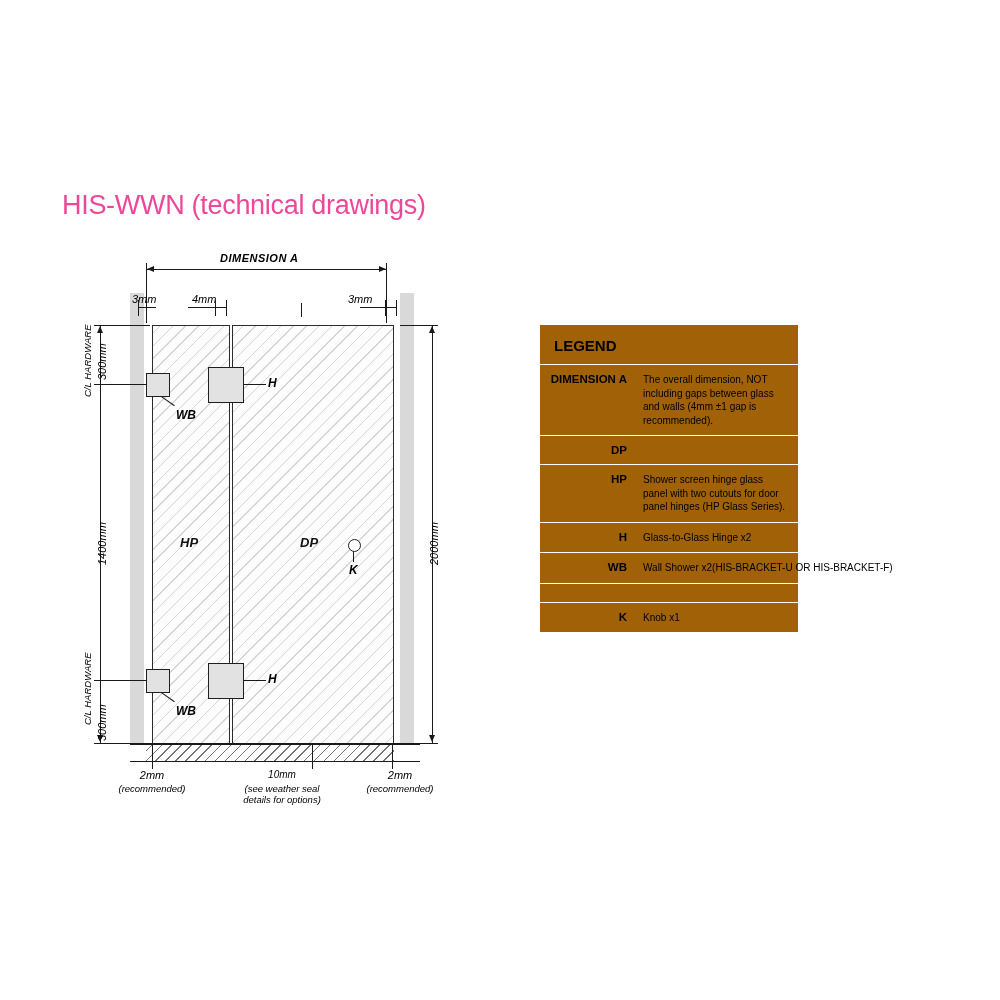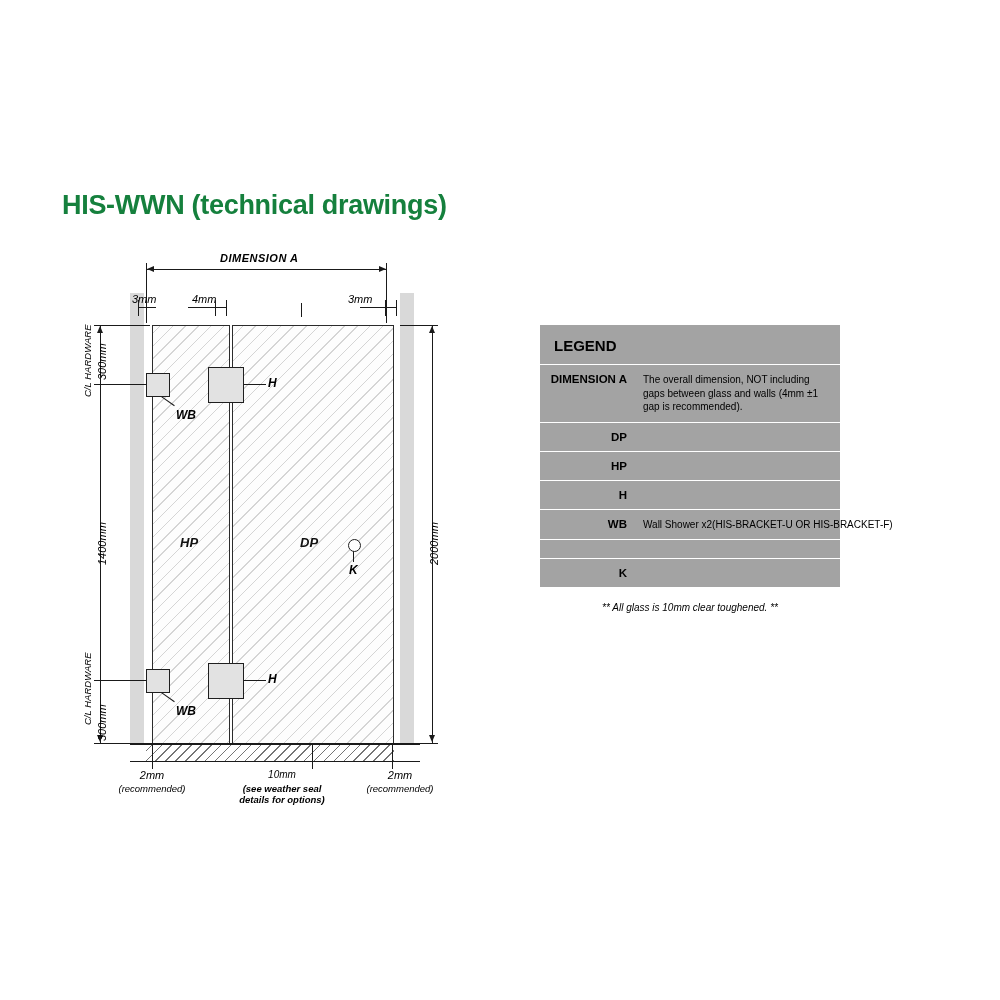--- a/index.html
+++ b/index.html
@@ -14,23 +14,23 @@
     font-family: "Liberation Sans", sans-serif;
     color: #000000;
     overflow: hidden;
   }
 
   #page-title {
     position: absolute;
     left: 62px;
     top: 190px;
     font-size: 27px;
-    font-weight: bold;
+    font-weight: normal;
     letter-spacing: -0.3px;
-    color: #15803d;
+    color: #ec4899;
   }
 
   
   .drawing {
     position: absolute;
     left: 60px;
     top: 245px;
     width: 420px;
     height: 600px;
   }
@@ -152,22 +152,22 @@
       rgba(255,255,255,0) 1px,
       rgba(255,255,255,0) 7px
     );
   }
 
   
   .legend {
     position: absolute;
     left: 540px;
     top: 325px;
-    width: 300px;
-    background: #a3a3a3;
+    width: 258px;
+    background: #a16207;
   }
   .legend-title {
     font-size: 15px;
     font-weight: bold;
     padding: 12px 14px 10px 14px;
     border-bottom: 1px solid #ffffff;
   }
   .legend-row {
     display: flex;
     border-bottom: 1px solid #ffffff;
@@ -285,50 +285,52 @@
   <div class="ln lnh" style="left:70px; top:516px; width:290px;"></div>
 
   <div class="ln lnv" style="left:92px; top:498px; height:26px;"></div>
   <div class="ln lnv" style="left:252px; top:498px; height:26px;"></div>
   <div class="ln lnv" style="left:332px; top:498px; height:26px;"></div>
 
   <div class="smalltext" style="left:60px; top:524px; width:64px; font-size:11px;">2mm</div>
   <div class="smalltext" style="left:42px; top:538px; width:100px;">(recommended)</div>
 
   <div class="smalltext" style="left:190px; top:524px; width:64px; font-size:10px;">10mm</div>
-  <div class="smalltext" style="left:168px; top:538px; width:108px; white-space:pre-line;font-weight:bold;">(see weather seal
+  <div class="smalltext" style="left:168px; top:538px; width:108px; white-space:pre-line;">(see weather seal
 details for options)</div>
 
   <div class="smalltext" style="left:308px; top:524px; width:64px; font-size:11px;">2mm</div>
   <div class="smalltext" style="left:290px; top:538px; width:100px;">(recommended)</div>
 
 </div>
 
 <div class="legend">
   <div class="legend-title">LEGEND</div>
 
   <div class="legend-row">
     <div class="key">DIMENSION A</div>
     <div class="val">The overall dimension, NOT including gaps between glass and walls (4mm ±1 gap is recommended).</div>
   </div>
   <div class="legend-row">
     <div class="key">DP</div>
   </div>
   <div class="legend-row">
     <div class="key">HP</div>
+    <div class="val">Shower screen hinge glass panel with two cutouts for door panel hinges (HP Glass Series).</div>
   </div>
   <div class="legend-row">
     <div class="key">H</div>
+    <div class="val">Glass-to-Glass Hinge x2</div>
   </div>
   <div class="legend-row wide">
     <div class="key">WB</div>
     <div class="val">Wall Shower x2(HIS-BRACKET-U OR HIS-BRACKET-F)</div>
   </div>
   <div class="legend-row spacer">
     <div class="key"></div>
     <div class="val"></div>
   </div>
   <div class="legend-row">
     <div class="key">K</div>
-  </div>
-
-  <div class="legend-note">** All glass is 10mm clear toughened. **</div>
+    <div class="val">Knob x1</div>
+  </div>
+
 </div>
 
 </body></html>

